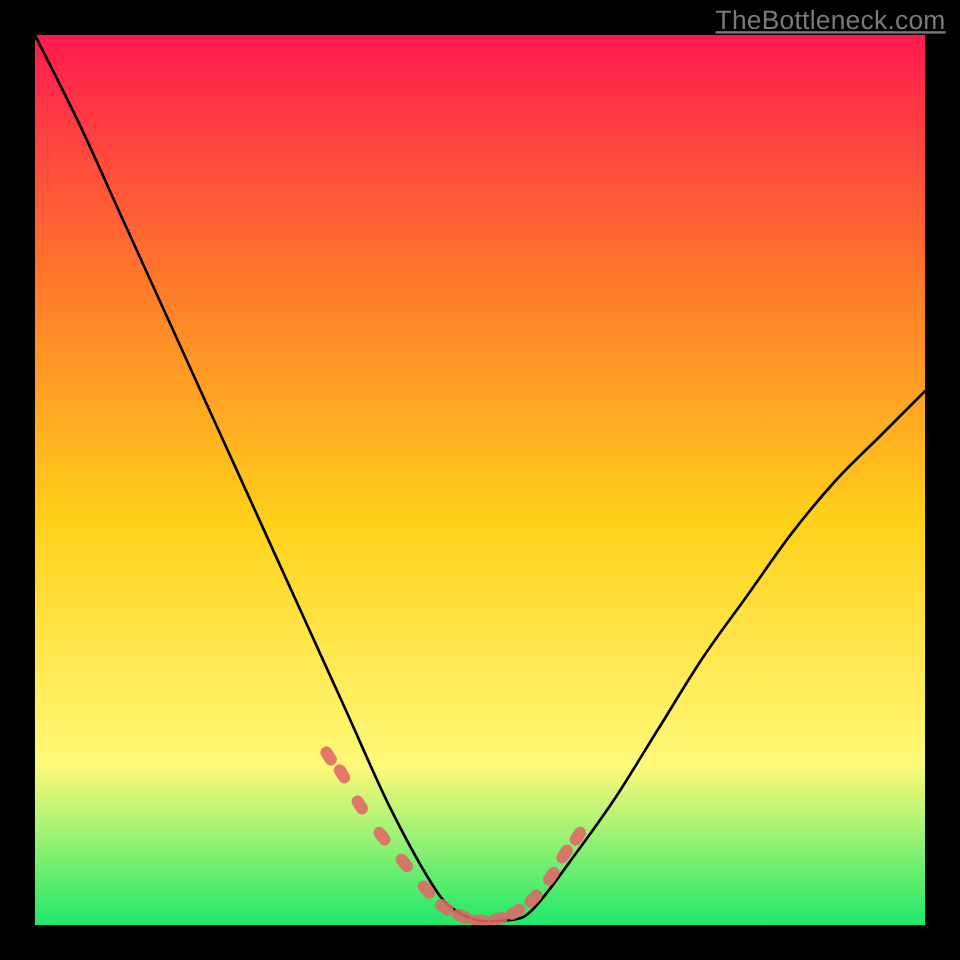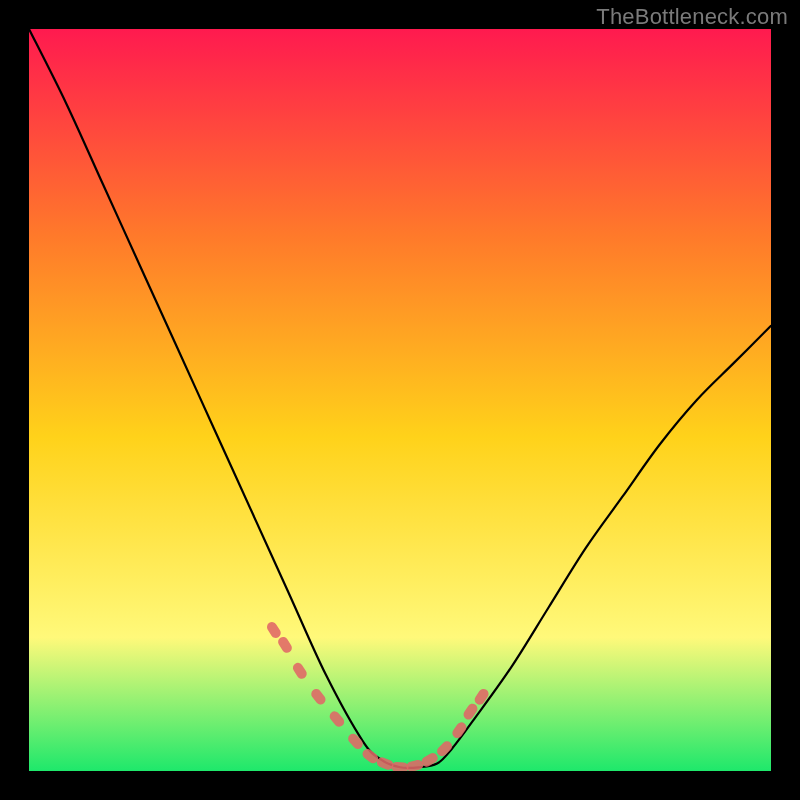--- a/index.html
+++ b/index.html
@@ -22,20 +22,21 @@
   .watermark {
     position: absolute;
     top: 4px;
     right: 12px;
     color: #7a7a7a;
     font-size: 22px;
     letter-spacing: 0.2px;
     font-weight: 400;
     z-index: 10;
     pointer-events: none;
+    text-decoration: underline;
   }
   .plot {
     position: absolute;
     left: 29px;
     top: 29px;
     width: 742px;
     height: 742px;
     z-index: 1;
   }
   .plot svg {

